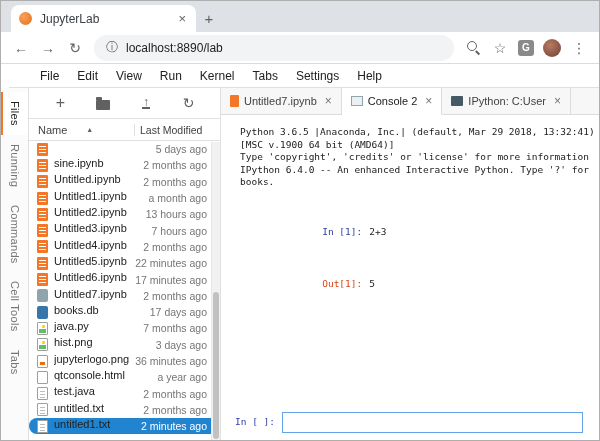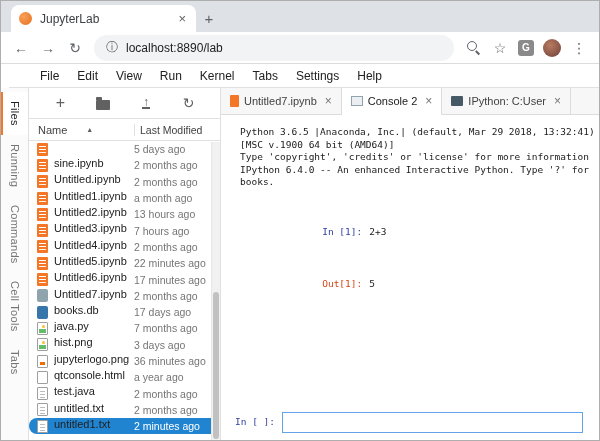--- a/index.html
+++ b/index.html
@@ -52,21 +52,21 @@
 
   .fp-header { height: 22px; display: flex; align-items: center; border-bottom: 1px solid #e0e0e0; font-size: 11px; color: #424242; flex: 0 0 auto; }
   .hname { flex: 1; padding-left: 9px; display: flex; align-items: center; gap: 19px; min-width: 0; }
   .sort { font-size: 7px; color: #616161; }
   .hmod { width: 86px; border-left: 1px solid #e0e0e0; padding-left: 5px; font-size: 10.5px; flex: 0 0 auto; }
 
   .fp-list { flex: 1; overflow: hidden; }
   .frow { height: 16.3px; display: flex; align-items: center; font-size: 11px; color: #212121; }
   .fic { width: 11px; height: 13px; margin: 0 6px 0 8px; flex: 0 0 auto; border-radius: 1px; position: relative; }
   .fname { flex: 1; white-space: nowrap; overflow: hidden; min-width: 0; margin-top: 28px; }
-  .fmod { width: 86px; padding-right: 13px; color: #757575; font-size: 10.5px; flex: 0 0 auto; }
+  .fmod { width: 86px; text-align: right; padding-right: 13px; color: #757575; font-size: 10.5px; flex: 0 0 auto; }
   .frow.selected { background: #2184d0; border-radius: 8px; }
   .frow.selected .fname, .frow.selected .fmod { color: #fff; }
 
   .fi-nb { background: #f37726; }
   .fi-nb::after { content: ""; position: absolute; left: 2px; top: 3px; right: 2px; height: 1px; background: #fff; box-shadow: 0 3px 0 #fff, 0 6px 0 rgba(255,255,255,0.9); }
   .fi-file { background: #fff; border: 1px solid #9e9e9e; }
   .fi-txt { background: #fff; border: 1px solid #9e9e9e; }
   .fi-txt::after { content: ""; position: absolute; left: 2px; right: 2px; top: 3px; height: 1px; background: #bdbdbd; box-shadow: 0 3px 0 #bdbdbd, 0 6px 0 #bdbdbd; }
   .fi-db { background: #90a4ae; border-radius: 2px; }
   .fi-py { background: #3776ab; border-radius: 2px; }

